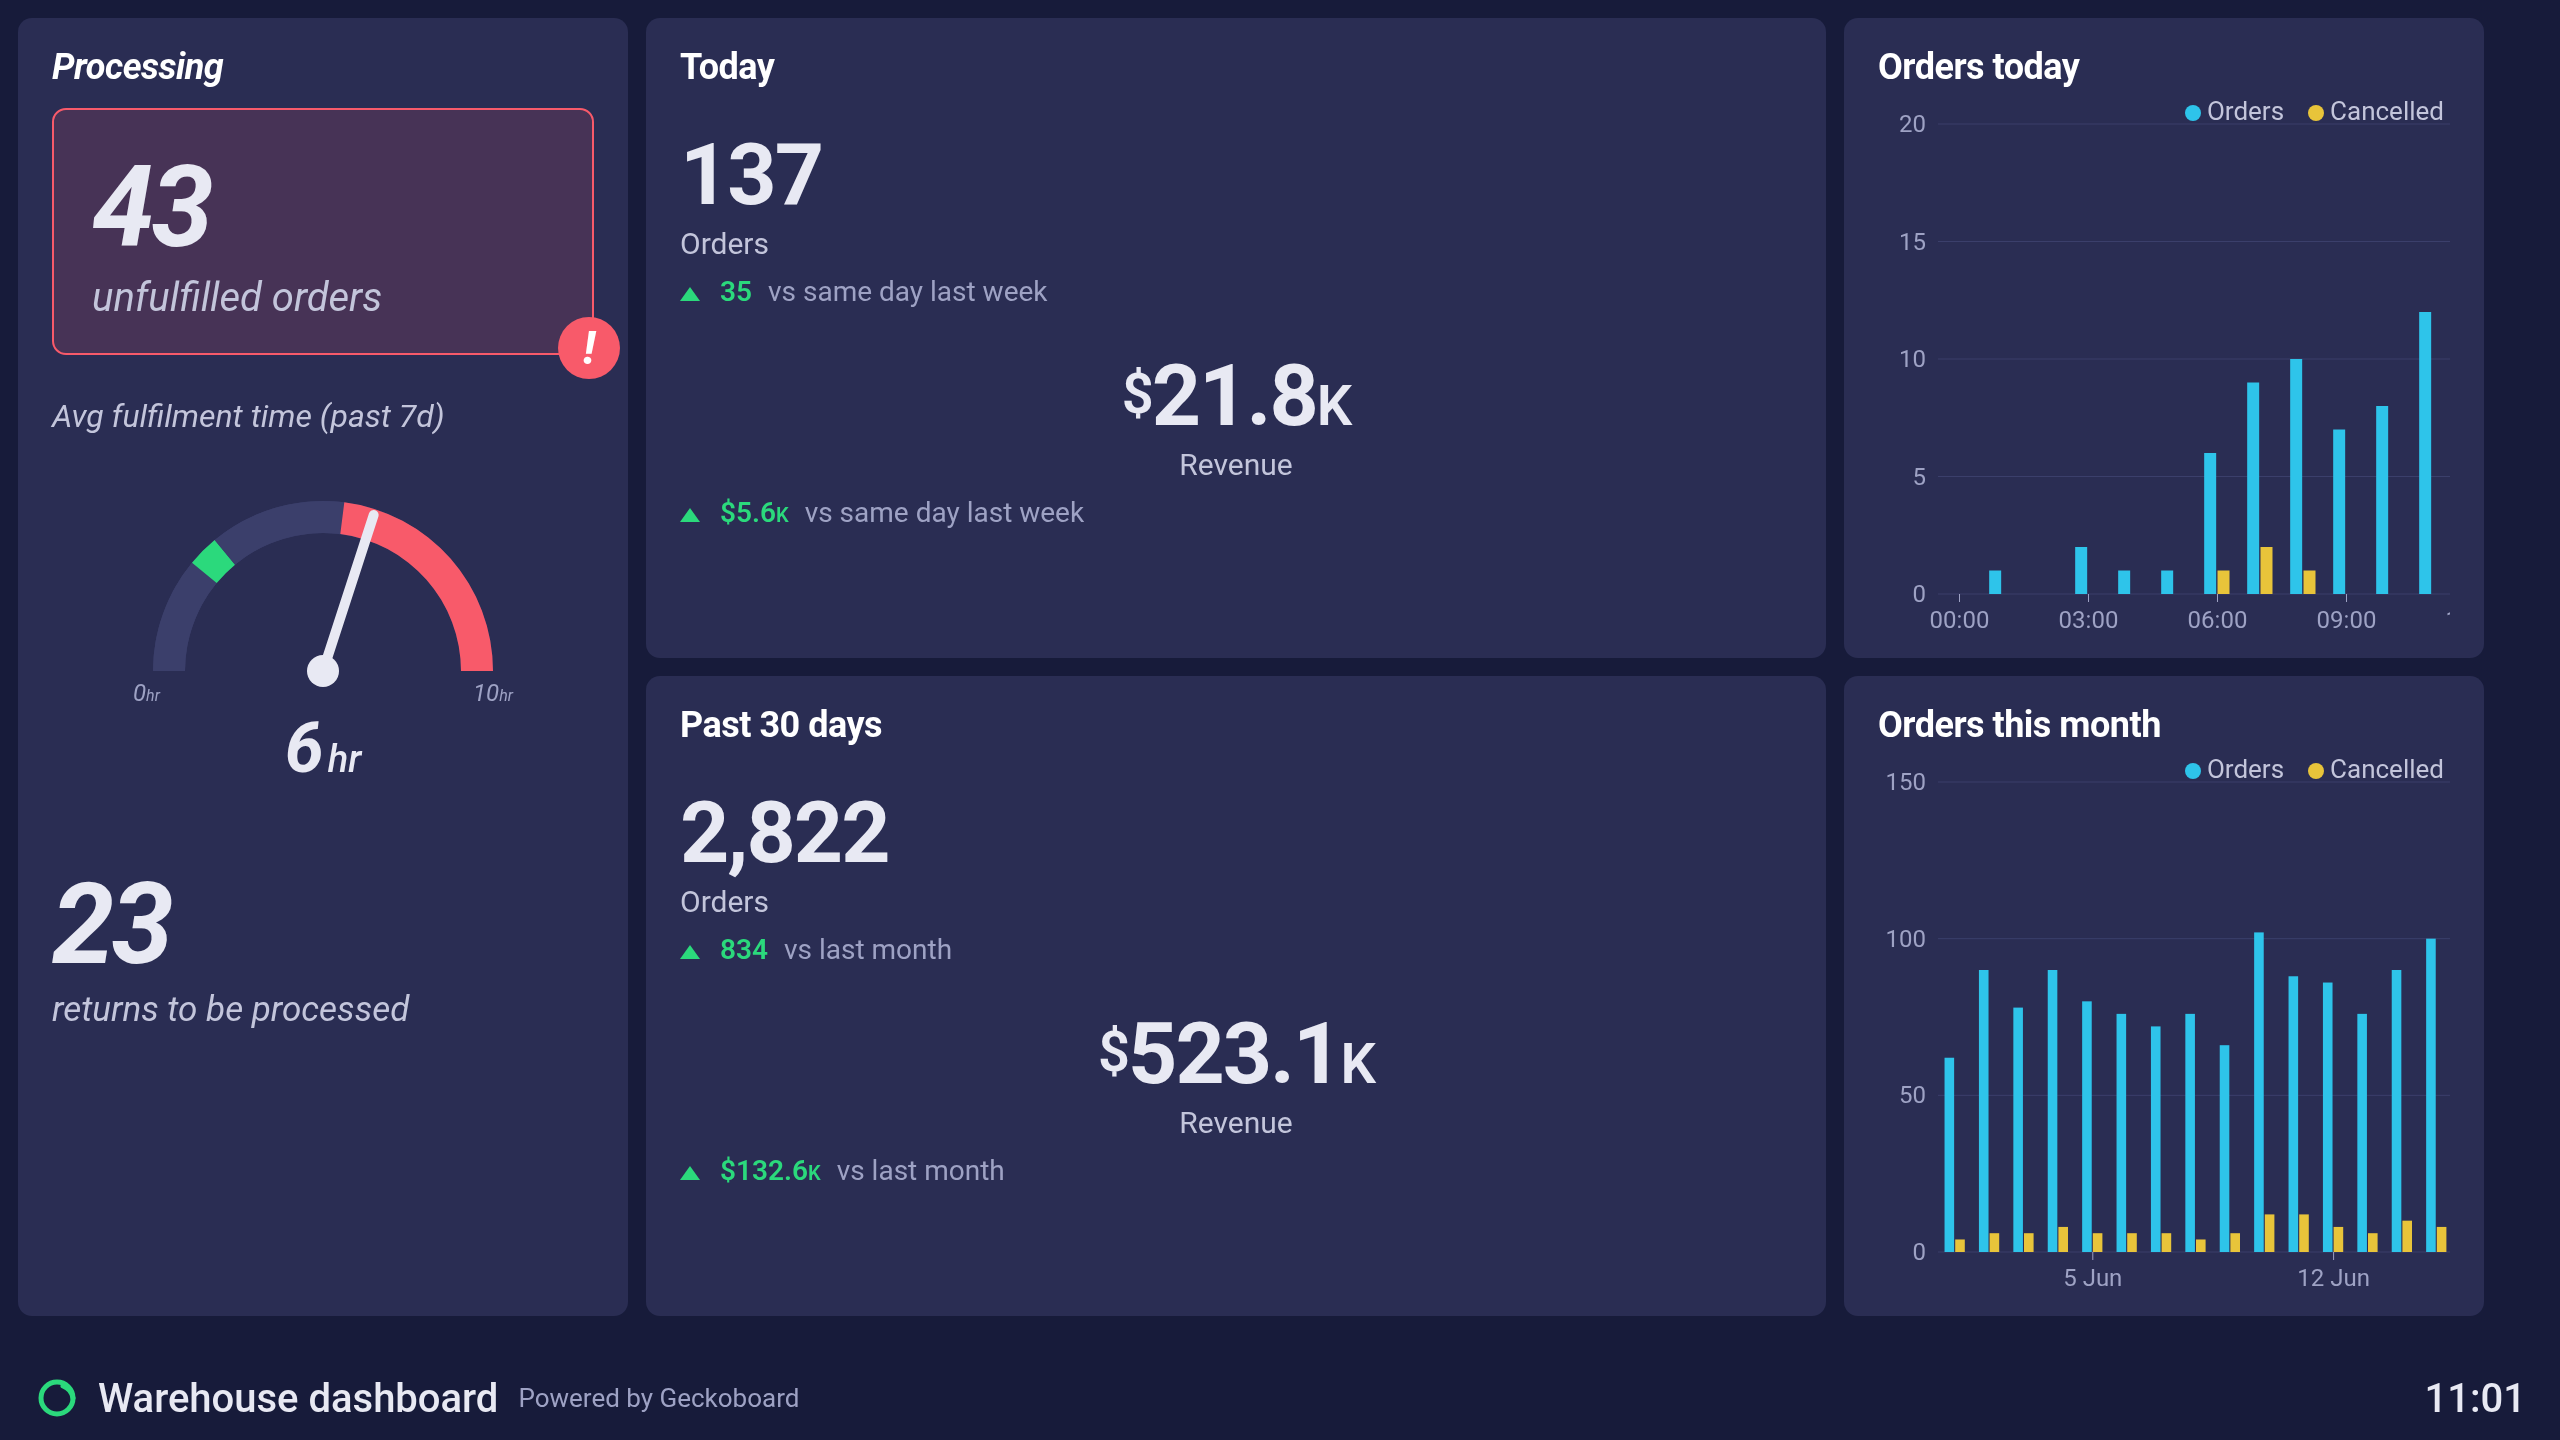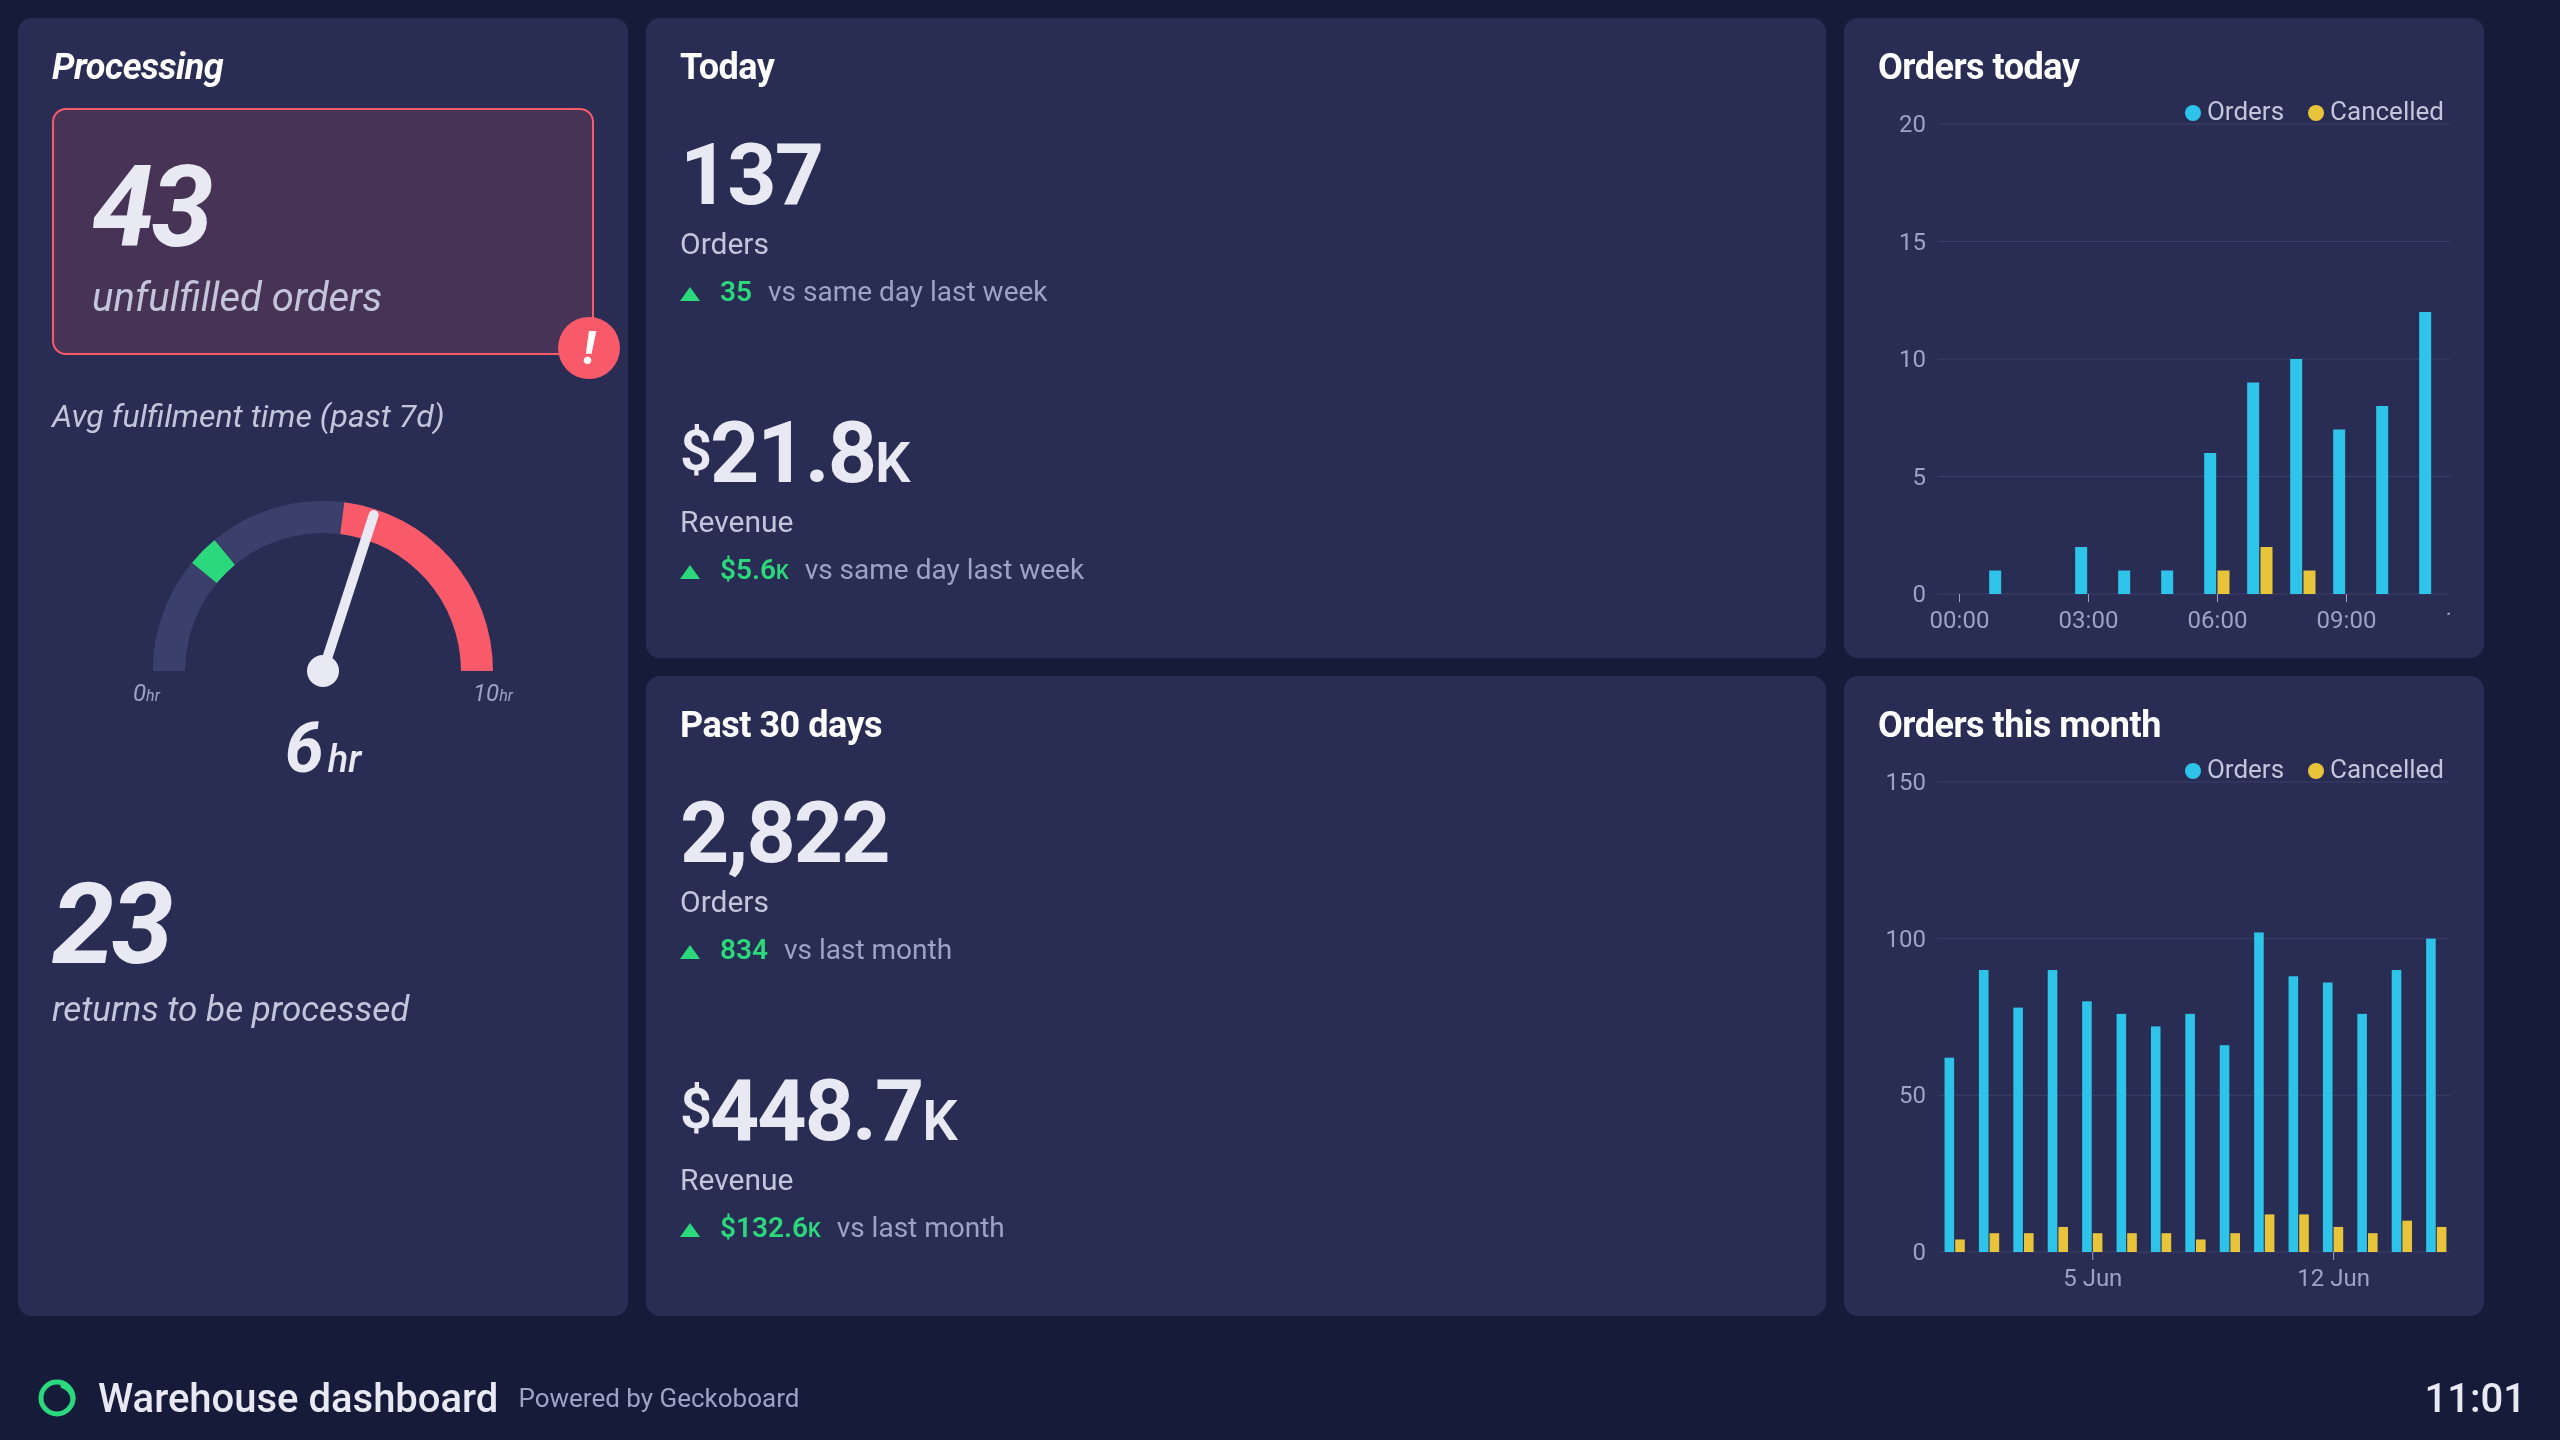--- a/index.html
+++ b/index.html
@@ -25,21 +25,21 @@
     position: relative;
     overflow: visible;
   }
   .card-title {
     font-size: 36px;
     font-weight: 700;
     color: #ffffff;
     letter-spacing: -0.5px;
   }
   .metric-block { margin-top: 44px; }
-  .metric-block + .metric-block { margin-top: 102px; }
+  .metric-block + .metric-block { margin-top: 45px; text-align: center; }
   .metric-value {
     font-size: 86px;
     font-weight: 700;
     color: #e8e9f3;
     line-height: 1;
     letter-spacing: -2px;
   }
   .metric-value .prefix { font-size: 56px; font-weight: 600; vertical-align: 12px; }
   .metric-value .suffix { font-size: 56px; font-weight: 600; }
   .metric-label {
@@ -239,21 +239,21 @@
     <div class="metric-block">
       <div class="metric-value">2,822</div>
       <div class="metric-label">Orders</div>
       <div class="metric-delta">
         <span class="tri-up"></span>
         <span class="delta-up">834</span>
         <span class="delta-rest">vs last month</span>
       </div>
     </div>
     <div class="metric-block">
-      <div class="metric-value"><span class="prefix">$</span><span>448.7</span><span class="suffix">K</span></div>
+      <div class="metric-value"><span class="prefix">$</span><span>523.1</span><span class="suffix">K</span></div>
       <div class="metric-label">Revenue</div>
       <div class="metric-delta">
         <span class="tri-up"></span>
         <span class="delta-up"><span>$</span><span>132.6</span><span style="font-size:20px">K</span></span>
         <span class="delta-rest">vs last month</span>
       </div>
     </div>
   </div>
 
   <div class="card chart-card">

